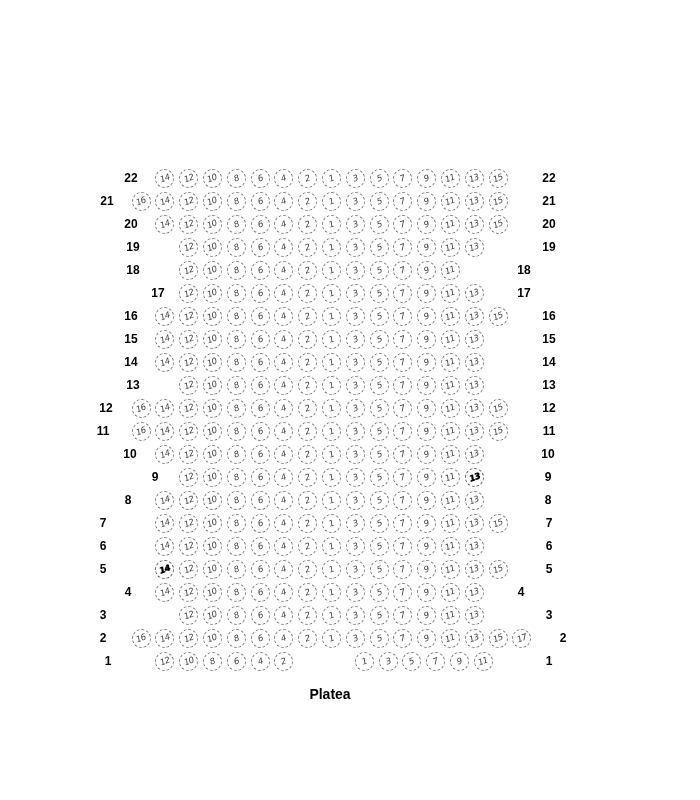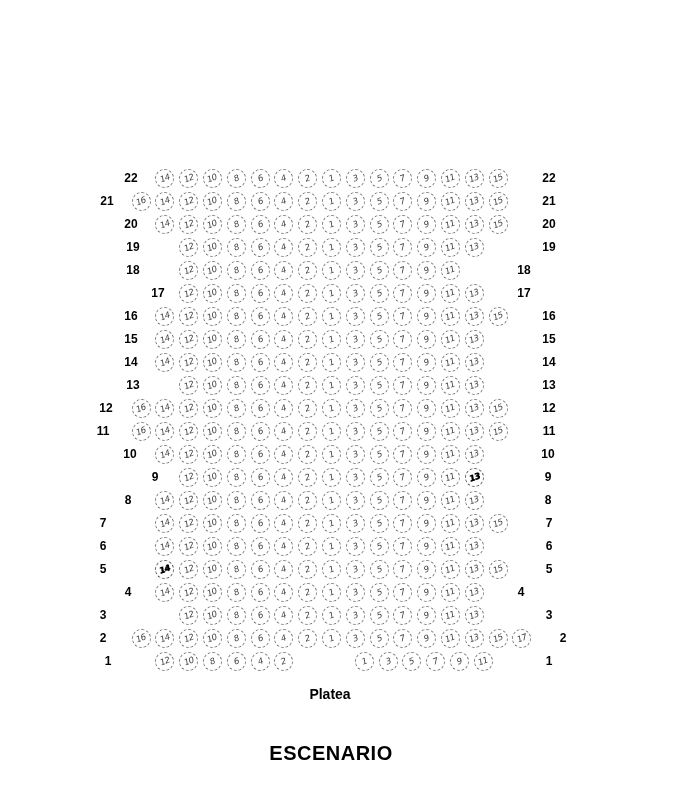--- a/index.html
+++ b/index.html
@@ -1018,14 +1018,13 @@
       </div>
       <div class="seat" style="left: 449.9px; top: 651.5px;">
         <span class="seat-num">9</span>
       </div>
       <div class="seat" style="left: 473.7px; top: 651.5px;">
         <span class="seat-num">11</span>
       </div>
       <span class="row-label" style="left: 549px; top: 661px;">1</span>
     </div>
   <div class="platea">Platea</div>
-  <div class="escenario">ESCENARIO</div>
 </div>
 
 </body></html>

